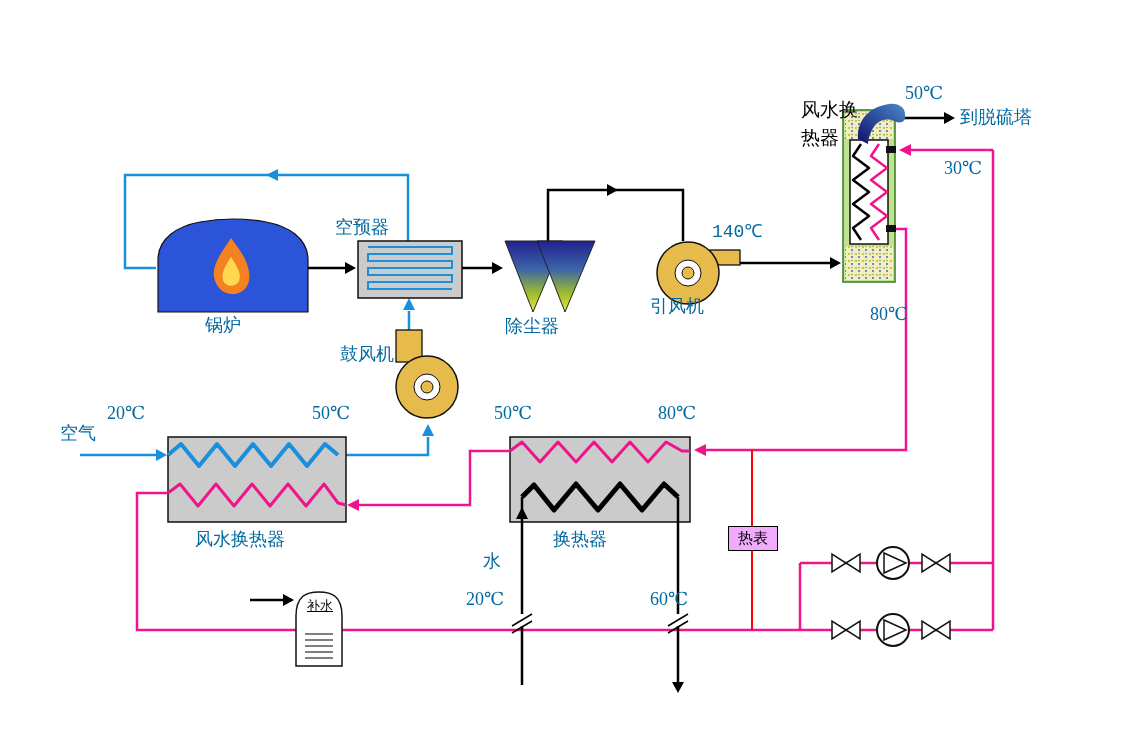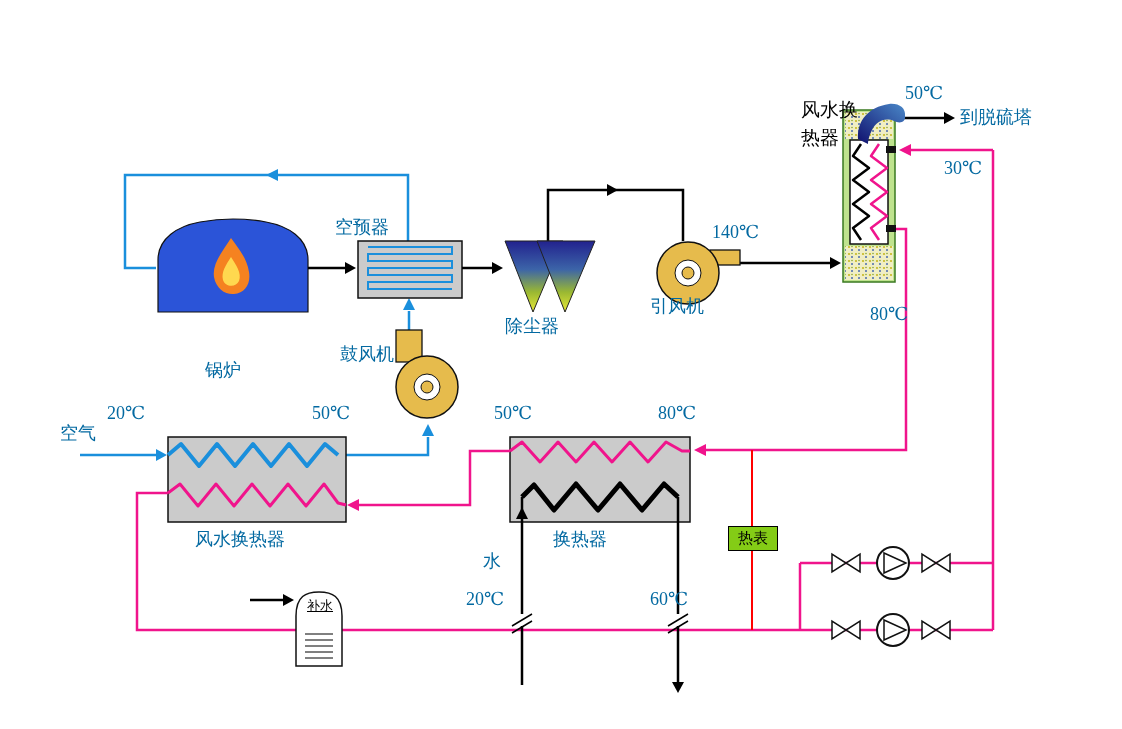--- a/index.html
+++ b/index.html
@@ -11,21 +11,21 @@
   .lbl {
     position:absolute; font-size:18px; color:#0369a1; white-space:nowrap;
     line-height:1.2; z-index:5;
   }
   .lbl-block {
     position:absolute; font-size:19px; color:#000; width:62px;
     white-space:normal; line-height:1.45; z-index:5;
   }
   .meterbox {
     position:absolute; left:728px; top:526px; width:48px; height:23px;
-    border:1px solid #000; background:#84cc16; font-size:15px; text-align:center;
+    border:1px solid #000; background:#f0abfc; font-size:15px; text-align:center;
     line-height:23px; z-index:6;
   }
   .tanklbl { position:absolute; left:302px; top:597px; width:36px;
     font-size:13px; text-align:center; z-index:6;text-decoration:underline; }
   .blue  { stroke:#1a8fdc; fill:none; }
   .pink  { stroke:#f0148c; fill:none; }
   .blk   { stroke:#000;    fill:none; }
   .red   { stroke:#ff0000; fill:none; }
   .af-blue { fill:#1a8fdc; stroke:none; }
   .af-pink { fill:#f0148c; stroke:none; }
@@ -189,26 +189,26 @@
     <line class="blk" stroke-width="1" x1="305" y1="640" x2="333" y2="640"></line>
     <line class="blk" stroke-width="1" x1="305" y1="646" x2="333" y2="646"></line>
     <line class="blk" stroke-width="1" x1="305" y1="652" x2="333" y2="652"></line>
     <line class="blk" stroke-width="1" x1="305" y1="658" x2="333" y2="658"></line>
   </g>
 </svg>
 
 <div class="lbl" style="left:60px;  top:423px;text-align:center;">空气</div>
 <div class="lbl" style="left:107px; top:403px;">20℃</div>
 <div class="lbl" style="left:312px; top:403px;">50℃</div>
-<div class="lbl" style="left:205px; top:315px;margin-top:45px;">锅炉</div>
+<div class="lbl" style="left:205px; top:315px;">锅炉</div>
 <div class="lbl" style="left:335px; top:217px;text-align:right;">空预器</div>
 <div class="lbl" style="left:340px; top:344px;">鼓风机</div>
 <div class="lbl" style="left:505px; top:316px;">除尘器</div>
 <div class="lbl" style="left:650px; top:296px;">引风机</div>
-<div class="lbl" style="left:712px; top:222px;">140℃</div>
+<div class="lbl" style="left:712px; top:222px;font-family:Liberation Mono, monospace;">140℃</div>
 <div class="lbl" style="left:195px; top:529px;">风水换热器</div>
 <div class="lbl" style="left:494px; top:403px;">50℃</div>
 <div class="lbl" style="left:658px; top:403px;">80℃</div>
 <div class="lbl" style="left:553px; top:529px;">换热器</div>
 <div class="lbl" style="left:483px; top:551px;">水</div>
 <div class="lbl" style="left:466px; top:589px;">20℃</div>
 <div class="lbl" style="left:650px; top:589px;">60℃</div>
 <div class="meterbox">热表</div>
 <div class="tanklbl">补水</div>
 <div class="lbl-block" style="left:801px; top:96px;">风水换热器</div>

